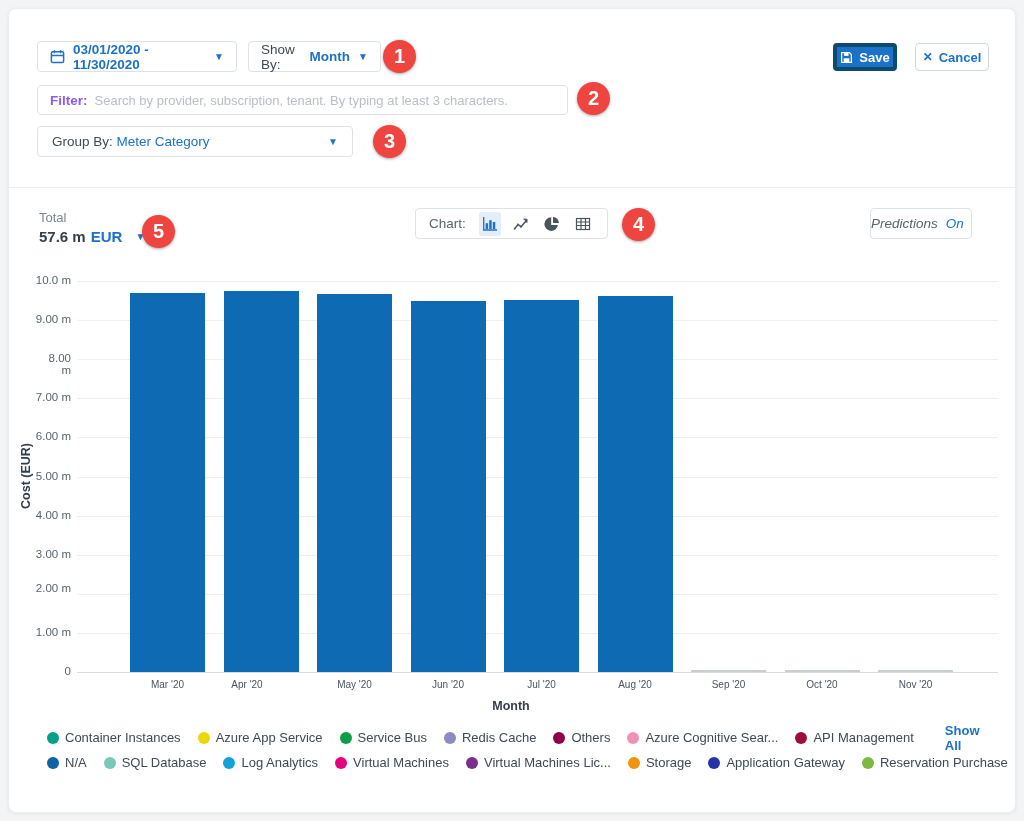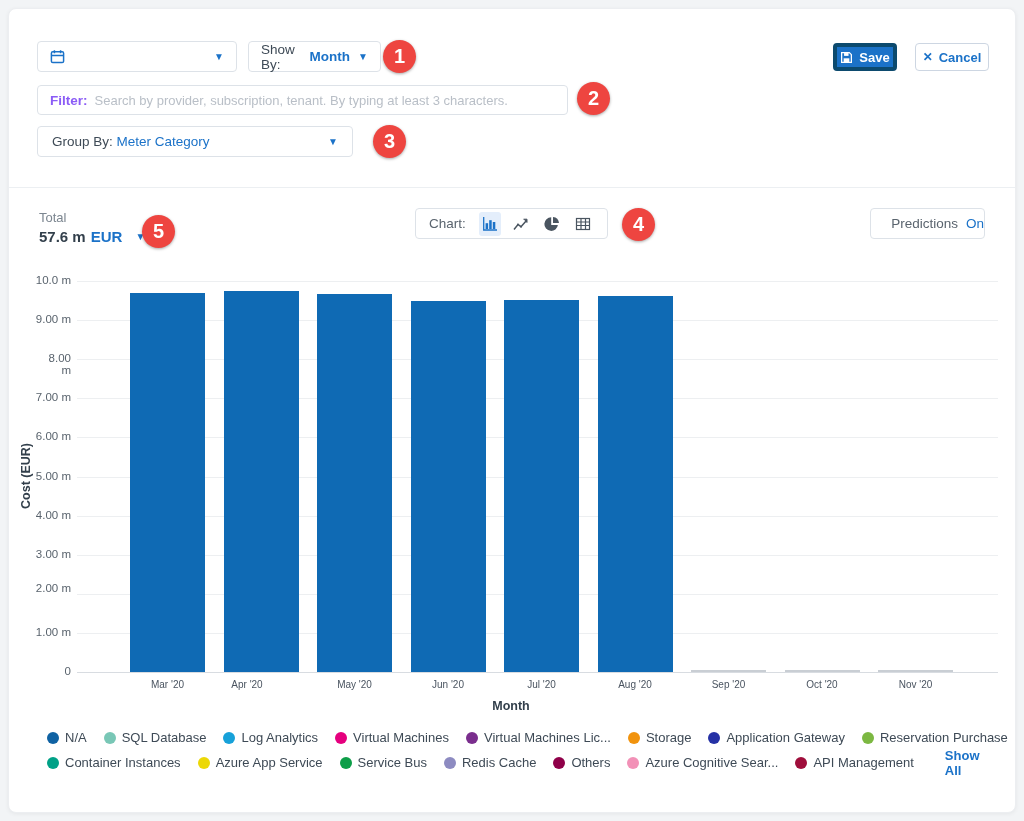--- a/index.html
+++ b/index.html
@@ -41,21 +41,21 @@
 
   
   #total-block { position:absolute; left:30px; top:201px; }
   #total-label { font-size:13px; color:#7c8690; }
   #total-line  { margin-top:3px; font-size:15px; font-weight:bold; color:#323f4b; display:flex; align-items:center; gap:5px; cursor:pointer; }
   #chart-select { left:406px; top:199px; width:193px; height:31px; padding:0 13px; gap:9px; }
   #chart-select .lbl { color:#5a646e; margin-right:4px; }
   .chart-icon { width:27px; height:24px; border-radius:3px; display:flex; align-items:center; justify-content:center;
                 color:#4a5560; cursor:pointer; }
   .chart-icon.selected { background:#e4eefb; color:#1b72c8; }
-  #pred-box { left:861px; top:199px; width:115px; height:31px; justify-content:flex-end; gap:8px; }
+  #pred-box { left:861px; top:199px; width:102px; height:31px; justify-content:flex-start; gap:8px;font-style:italic; }
   #pred-box .lbl { color:#5a646e; }
   #pred-box .state { cursor:pointer; }
 
   
   #chart { position:absolute; left:0; top:0; width:1008px; height:805px; pointer-events:none; }
   #chart * { pointer-events:auto; }
   #ylabel { position:absolute; left:17px; top:467px; transform:translate(-50%,-50%) rotate(-90deg);
             white-space:nowrap; font-size:12.5px; font-weight:bold; color:#323f4b; }
   .ytick { position:absolute; width:62px; text-align:right; font-size:11.5px; color:#59636d; }
   .gridline { position:absolute; height:1px; background:#edeff1; }
@@ -77,20 +77,21 @@
 <body>
 
 <div class="card">
 
   <div class="box" id="date-box">
     <svg width="15" height="15" viewBox="0 0 16 16" fill="none" stroke="#1b72c8" stroke-width="1.6">
       <rect x="1.5" y="3" width="13" height="11.5" rx="1.5"></rect>
         <path d="M1.5 6.8h13"></path>
         <path d="M4.7 1.2v3.2M11.3 1.2v3.2"></path>
     </svg>
+    <span class="blue">03/01/2020 - 11/30/2020</span>
     <span class="caret">▼</span>
   </div>
 
   <div class="box" id="showby-box">
     <span class="lbl">Show By:</span>&nbsp;
     <span class="blue">Month</span>
     <span class="caret">▼</span>
   </div>
   <div class="badge" style="left:374px; top:31px;">1</div>
 
@@ -211,20 +212,51 @@
       <div class="xtick" style="left: 677.5px; top: 670px;">Sep '20</div>
       <div class="bar pred" style="left: 775.5px; top: 661px; width: 75px; height: 2px;"></div>
       <div class="xtick" style="left: 771px; top: 670px;">Oct '20</div>
       <div class="bar pred" style="left: 869px; top: 661px; width: 75px; height: 2px;"></div>
       <div class="xtick" style="left: 864.5px; top: 670px;">Nov '20</div>
     </div>
 
   <div id="legend">
       <div class="legend-row">
         <span class="legend-item">
+          <span class="dot" style="background: rgb(0, 161, 135);"></span>
+          <span>Container Instances</span>
+        </span>
+        <span class="legend-item">
+          <span class="dot" style="background: rgb(236, 216, 6);"></span>
+          <span>Azure App Service</span>
+        </span>
+        <span class="legend-item">
+          <span class="dot" style="background: rgb(13, 158, 72);"></span>
+          <span>Service Bus</span>
+        </span>
+        <span class="legend-item">
+          <span class="dot" style="background: rgb(141, 139, 193);"></span>
+          <span>Redis Cache</span>
+        </span>
+        <span class="legend-item">
+          <span class="dot" style="background: rgb(143, 0, 73);"></span>
+          <span>Others</span>
+        </span>
+        <span class="legend-item">
+          <span class="dot" style="background: rgb(242, 145, 183);"></span>
+          <span>Azure Cognitive Sear...</span>
+        </span>
+        <span class="legend-item">
+          <span class="dot" style="background: rgb(159, 14, 59);"></span>
+          <span>API Management</span>
+        </span>
+        <span id="show-all">Show All</span>
+      </div>
+      <div class="legend-row">
+        <span class="legend-item">
           <span class="dot" style="background: rgb(15, 98, 163);"></span>
           <span>N/A</span>
         </span>
         <span class="legend-item">
           <span class="dot" style="background: rgb(121, 199, 182);"></span>
           <span>SQL Database</span>
         </span>
         <span class="legend-item">
           <span class="dot" style="background: rgb(23, 161, 217);"></span>
           <span>Log Analytics</span>
@@ -243,46 +275,15 @@
         </span>
         <span class="legend-item">
           <span class="dot" style="background: rgb(37, 49, 165);"></span>
           <span>Application Gateway</span>
         </span>
         <span class="legend-item">
           <span class="dot" style="background: rgb(124, 184, 66);"></span>
           <span>Reservation Purchase</span>
         </span>
       </div>
-      <div class="legend-row">
-        <span class="legend-item">
-          <span class="dot" style="background: rgb(0, 161, 135);"></span>
-          <span>Container Instances</span>
-        </span>
-        <span class="legend-item">
-          <span class="dot" style="background: rgb(236, 216, 6);"></span>
-          <span>Azure App Service</span>
-        </span>
-        <span class="legend-item">
-          <span class="dot" style="background: rgb(13, 158, 72);"></span>
-          <span>Service Bus</span>
-        </span>
-        <span class="legend-item">
-          <span class="dot" style="background: rgb(141, 139, 193);"></span>
-          <span>Redis Cache</span>
-        </span>
-        <span class="legend-item">
-          <span class="dot" style="background: rgb(143, 0, 73);"></span>
-          <span>Others</span>
-        </span>
-        <span class="legend-item">
-          <span class="dot" style="background: rgb(242, 145, 183);"></span>
-          <span>Azure Cognitive Sear...</span>
-        </span>
-        <span class="legend-item">
-          <span class="dot" style="background: rgb(159, 14, 59);"></span>
-          <span>API Management</span>
-        </span>
-        <span id="show-all">Show All</span>
-      </div>
     </div>
 
 </div>
 
 </body></html>

